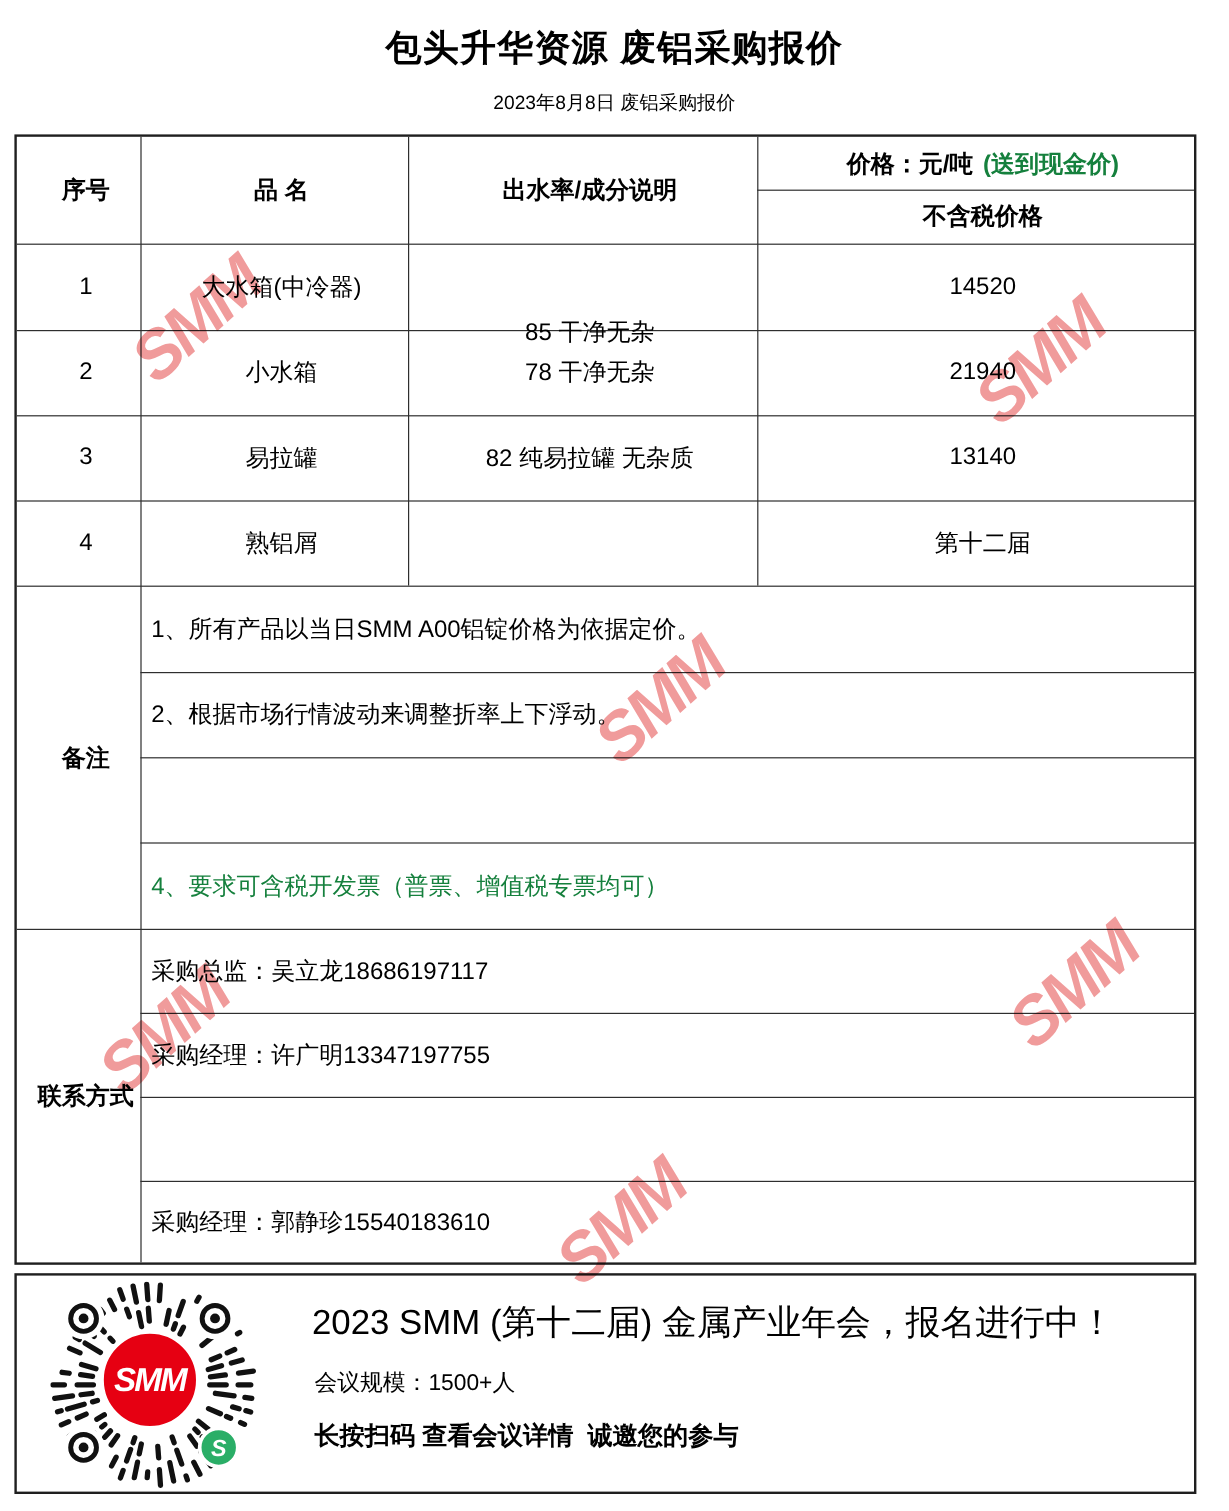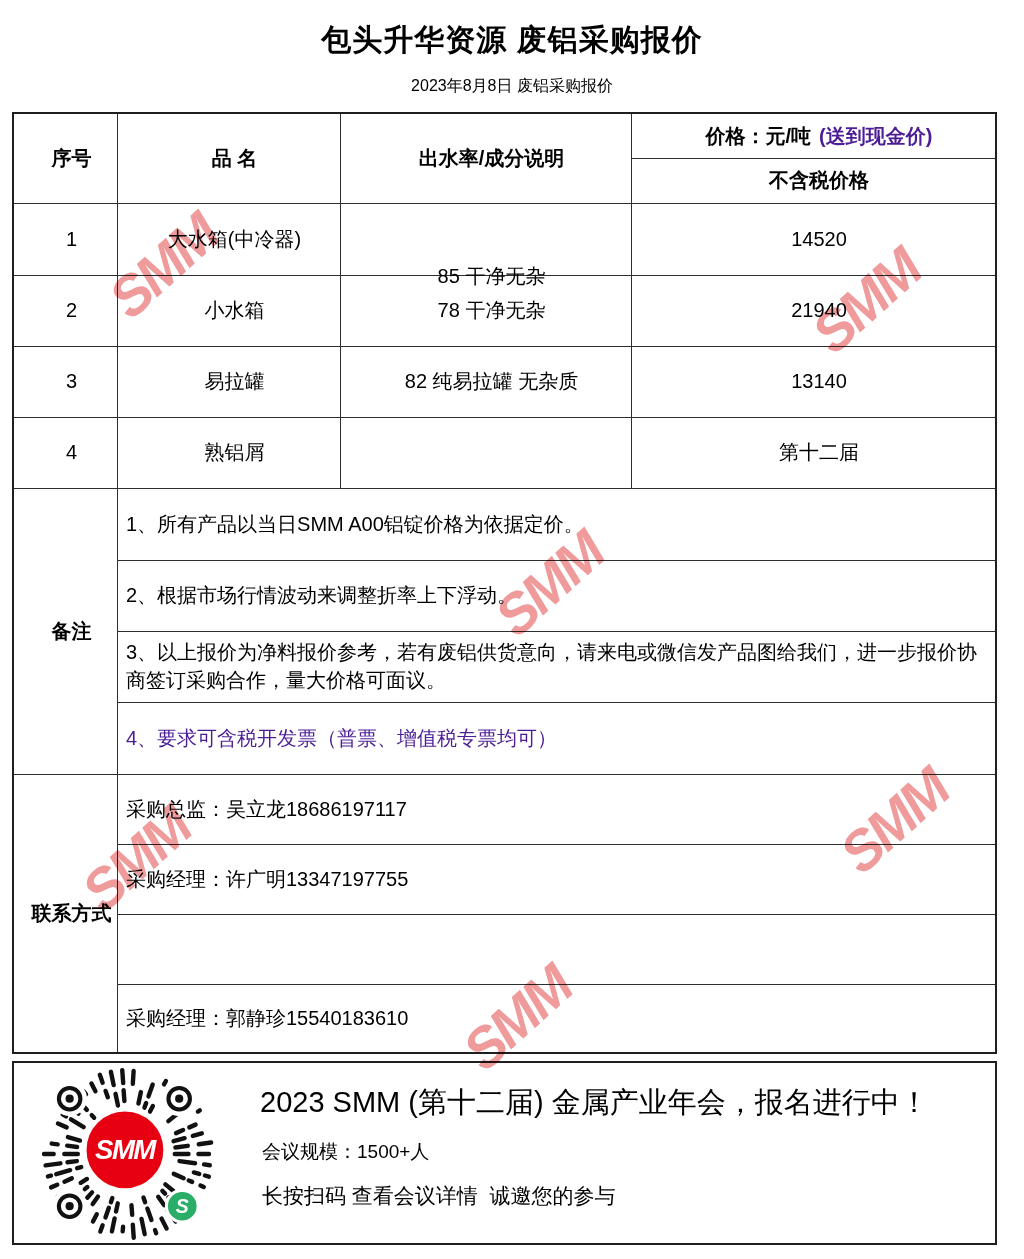--- a/index.html
+++ b/index.html
@@ -13,31 +13,31 @@
   
   .qtable{position:absolute;left:12px;top:112px;width:985px;height:942px;
     border:2px solid #1f1f1f;box-sizing:border-box;}
   .vline,.hline{position:absolute;background:#2e2e2e;}
   .vline{width:1px;}
   .hline{height:1px;}
   .cell{position:absolute;display:flex;align-items:center;justify-content:center;
     font-size:20px;text-align:center;box-sizing:border-box;padding-left:12px;}
   .cell.left{justify-content:flex-start;text-align:left;padding-left:9px;padding-right:10px;}
   .hdr{font-weight:bold;}
-  .red{color:#4c1d95;}
+  .red{color:#15803d;}
   .price-note{margin-left:8px;font-weight:bold;}
   .wrap2{line-height:1.38;}
 
   
   .fbox{position:absolute;left:12px;top:1061px;width:985px;height:184px;
     border:2px solid #1f1f1f;box-sizing:border-box;}
   .qr{position:absolute;left:28px;top:5px;width:172px;height:172px;}
   .f-heading{position:absolute;left:246px;top:20px;width:720px;font-size:29px;font-weight:normal;}
   .f-scale{position:absolute;left:248px;top:76px;font-size:19px;}
-  .f-cta{position:absolute;left:248px;top:119px;font-size:21px;font-weight:normal;white-space:pre-wrap;}
+  .f-cta{position:absolute;left:248px;top:119px;font-size:21px;font-weight:bold;white-space:pre-wrap;}
 
   
   .wm{position:absolute;transform:translate(-50%,-50%) rotate(-42deg);
     font-size:56px;font-weight:900;font-style:italic;letter-spacing:-3px;
     color:#f09b9b;mix-blend-mode:multiply;pointer-events:none;user-select:none;}
 </style>
 </head>
 <body>
 
 <div id="page">
@@ -89,21 +89,20 @@
     <div class="cell" style="left:617px;top:232px;width:364px;height:71px;">13140</div>
 
     <div class="cell" style="left:0;top:303px;width:103px;height:71px;">4</div>
     <div class="cell" style="left:103px;top:303px;width:223px;height:71px;">熟铝屑</div>
     <div class="cell" style="left:326px;top:303px;width:291px;height:71px;"></div>
     <div class="cell" style="left:617px;top:303px;width:364px;height:71px;">第十二届</div>
 
     <div class="cell hdr" style="left:0;top:374px;width:103px;height:286px;">备注</div>
     <div class="cell left" style="left:103px;top:374px;width:878px;height:72px;">1、所有产品以当日SMM A00铝锭价格为依据定价。</div>
     <div class="cell left" style="left:103px;top:446px;width:878px;height:71px;">2、根据市场行情波动来调整折率上下浮动。</div>
-    <div class="cell left wrap2" style="left:103px;top:517px;width:878px;height:71px;">3、以上报价为净料报价参考，若有废铝供货意向，请来电或微信发产品图给我们，进一步报价协商签订采购合作，量大价格可面议。</div>
     <div class="cell left red" style="left:103px;top:588px;width:878px;height:72px;">4、要求可含税开发票（普票、增值税专票均可）</div>
 
     <div class="cell hdr" style="left:0;top:660px;width:103px;height:278px;">联系方式</div>
     <div class="cell left" style="left:103px;top:660px;width:878px;height:70px;">采购总监：吴立龙18686197117</div>
     <div class="cell left" style="left:103px;top:730px;width:878px;height:70px;">采购经理：许广明13347197755</div>
     <div class="cell left" style="left:103px;top:870px;width:878px;height:68px;">采购经理：郭静珍15540183610</div>
   </div>
 
   <div class="fbox">
     <svg class="qr" viewBox="0 0 168 168">

